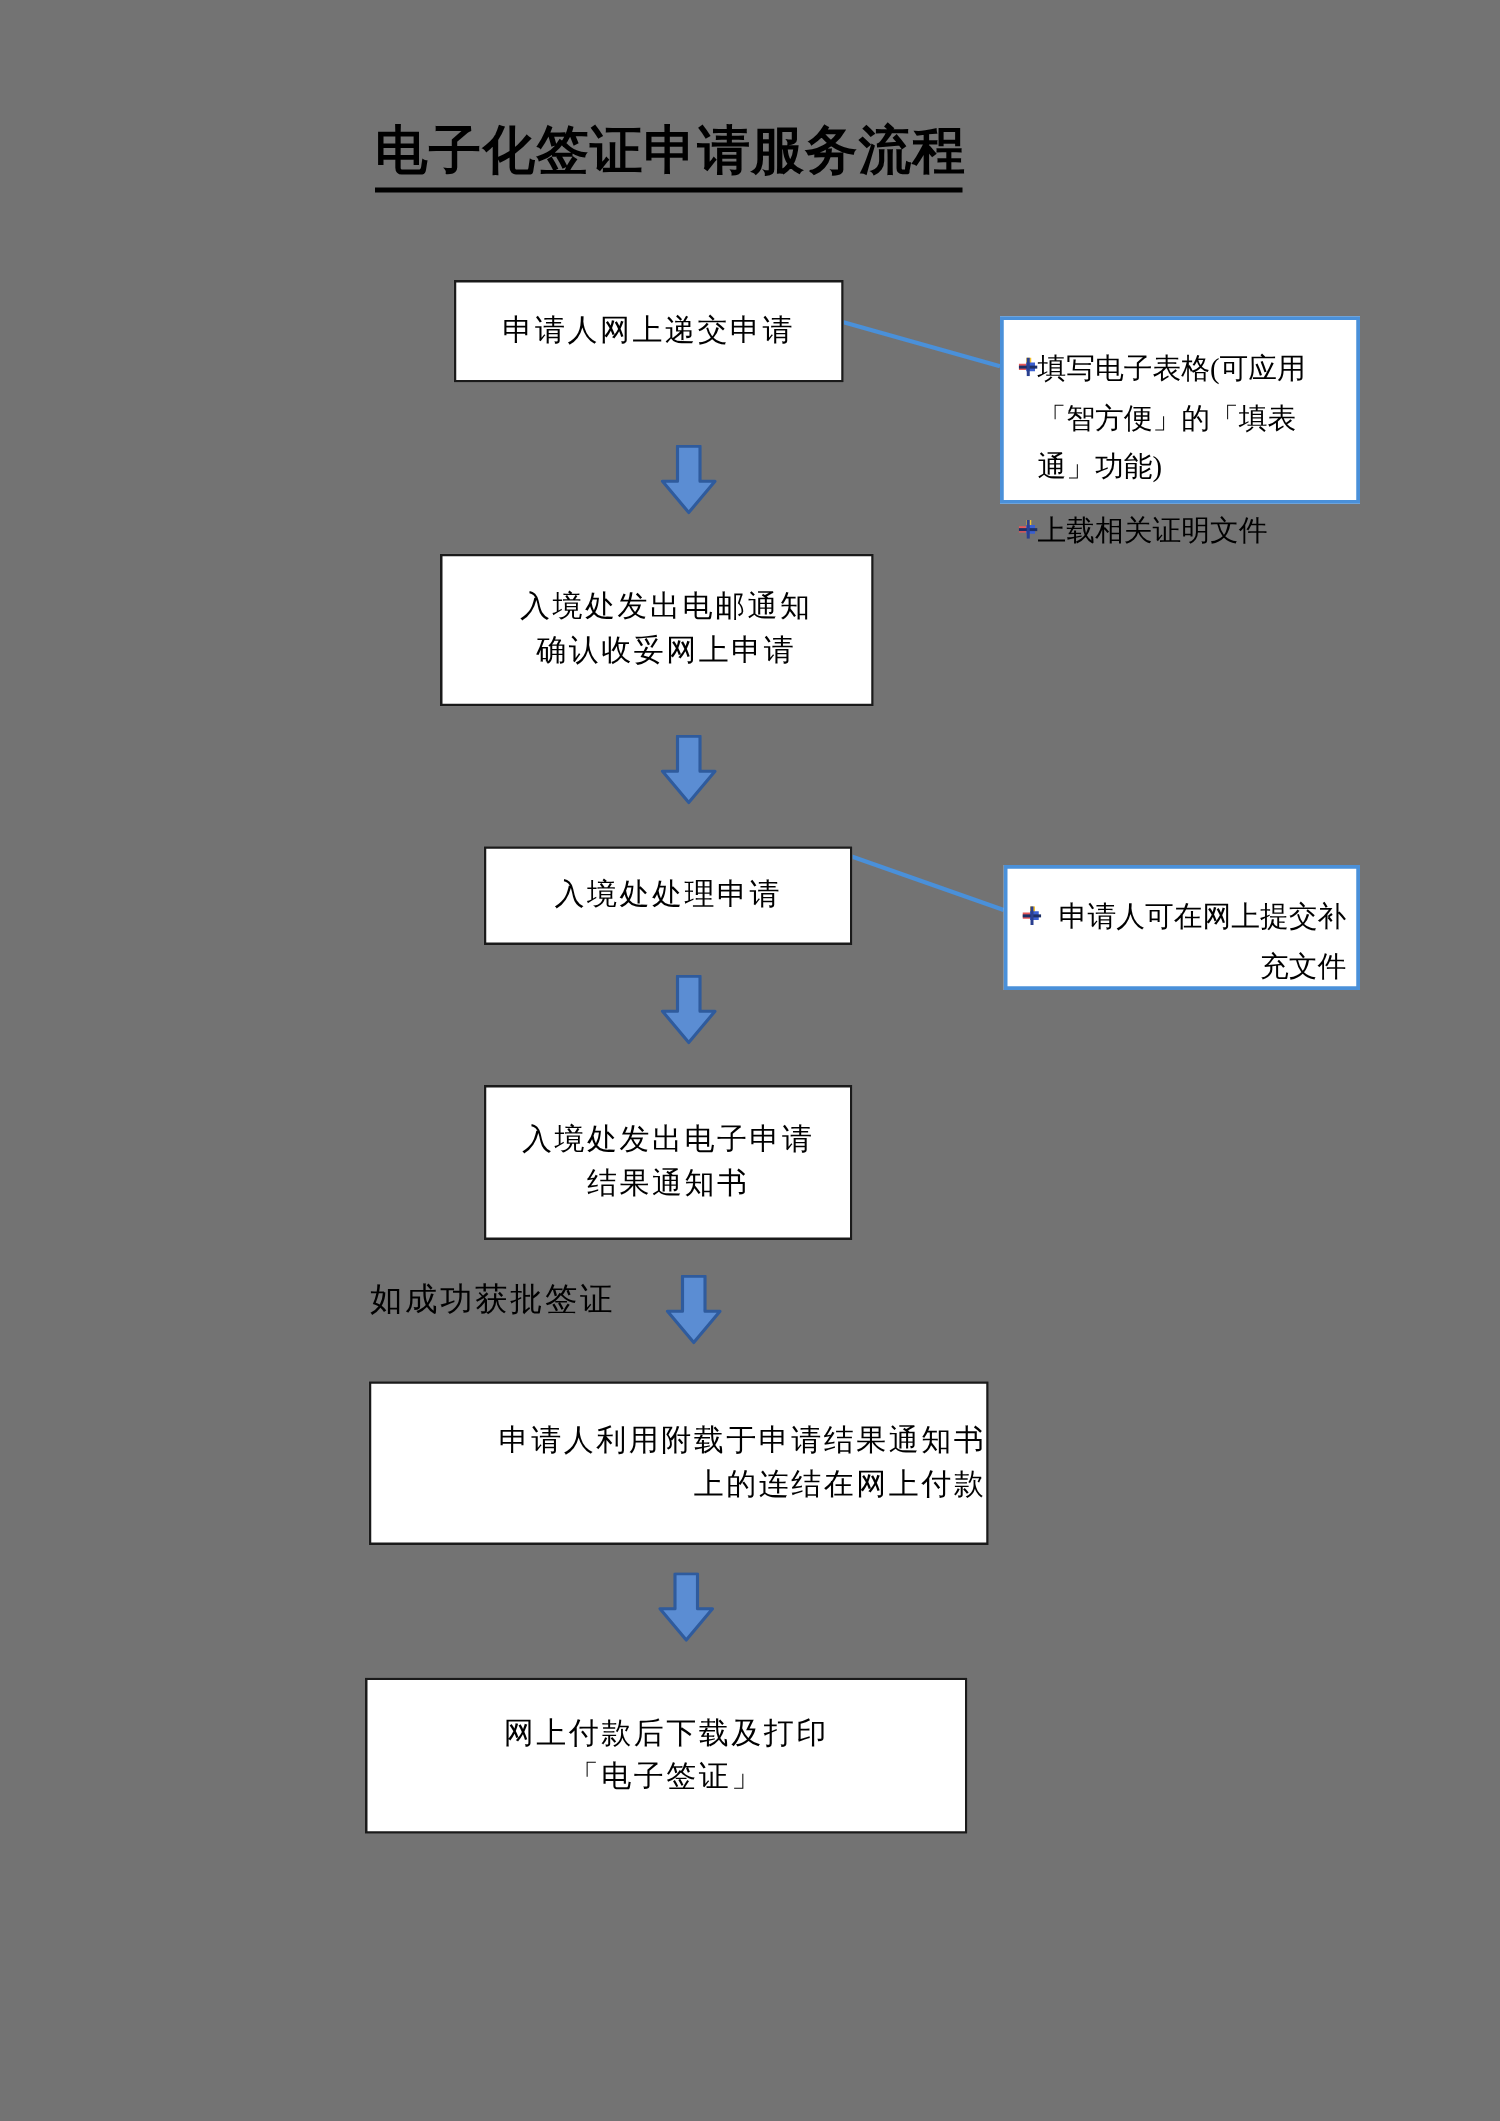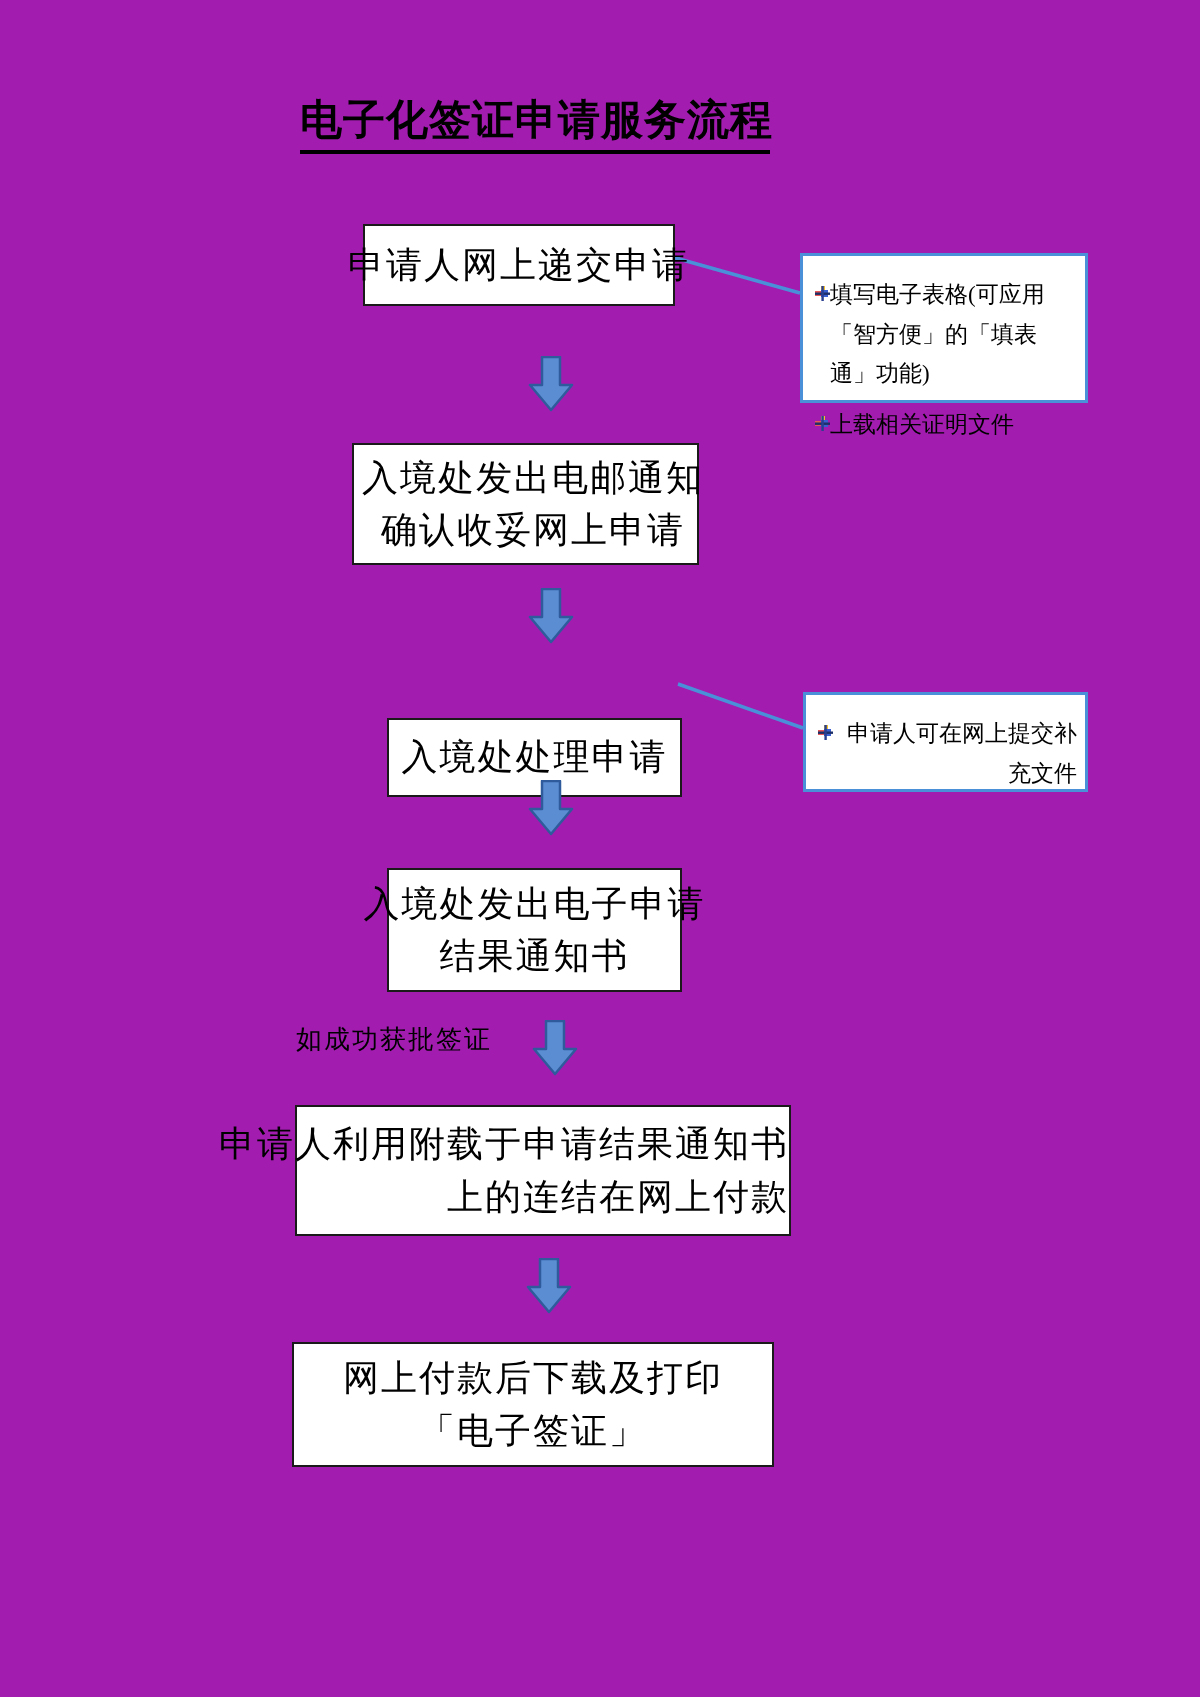--- a/index.html
+++ b/index.html
@@ -1,20 +1,20 @@
 <!DOCTYPE html>
 <html><head>
 <meta charset="utf-8">
 <style>
   html, body { margin: 0; padding: 0; background: #ffffff; }
   .canvas {
     position: relative;
     width: 1200px;
     height: 1697px;
-    background: #a21caf;
+    background: #737373;
     font-family: "Liberation Serif", "DejaVu Serif", serif;
     color: #000;
     overflow: hidden;
   }
   .page-title {
     position: absolute;
     left: 300px;
     top: 92px;
     width: 470px;
     text-align: center;
@@ -29,21 +29,21 @@
     position: absolute;
     border: 2px solid #1a1a1a;
     background: #ffffff;
     display: flex;
     flex-direction: column;
     align-items: center;
     justify-content: center;
     text-align: center;
   }
   .flow-box .line {
-    font-size: 36px;
+    font-size: 24px;
     line-height: 1.45;
     letter-spacing: 2px;
     white-space: nowrap;
   }
   .callout {
     position: absolute;
     border: 3px solid #4a90d9;
     background: #ffffff;
     box-sizing: border-box;
     padding: 8px 8px 6px 12px;
@@ -124,21 +124,21 @@
 
   <div class="flow-box" style="left:352px; top:443px; width:328px; height:118px;padding-left:15px;">
     <div class="line">入境处发出电邮通知</div>
     <div class="line">确认收妥网上申请</div>
   </div>
 
   <svg class="down-arrow" style="left:528px; top:588px;" width="46" height="56" viewBox="0 0 46 56" xmlns="http://www.w3.org/2000/svg">
     <path d="M14,1 L32,1 L32,29 L44,29 L23,54 L2,29 L14,29 Z" fill="#5b8dd3" stroke="#2f5b9d" stroke-width="2.5" stroke-linejoin="round"></path>
   </svg>
 
-  <div class="flow-box" style="left:387px; top:677px; width:291px; height:75px;margin-top:41px;">
+  <div class="flow-box" style="left:387px; top:677px; width:291px; height:75px;">
     <div class="line">入境处处理申请</div>
   </div>
 
   <div class="callout" style="left:803px; top:692px; width:285px; height:100px;text-align:right;">
     <div class="callout-item">
       <svg class="bullet-icon" viewBox="0 0 15 15" xmlns="http://www.w3.org/2000/svg">
         <rect x="6" y="0" width="4" height="7" fill="#f2c12e"></rect>
         <rect x="0" y="5" width="7" height="5" fill="#e85858"></rect>
         <rect x="6" y="4" width="7" height="7" fill="#3a5fd0"></rect>
         <rect x="0" y="6.5" width="15" height="2.4" fill="#1d2f66"></rect>

